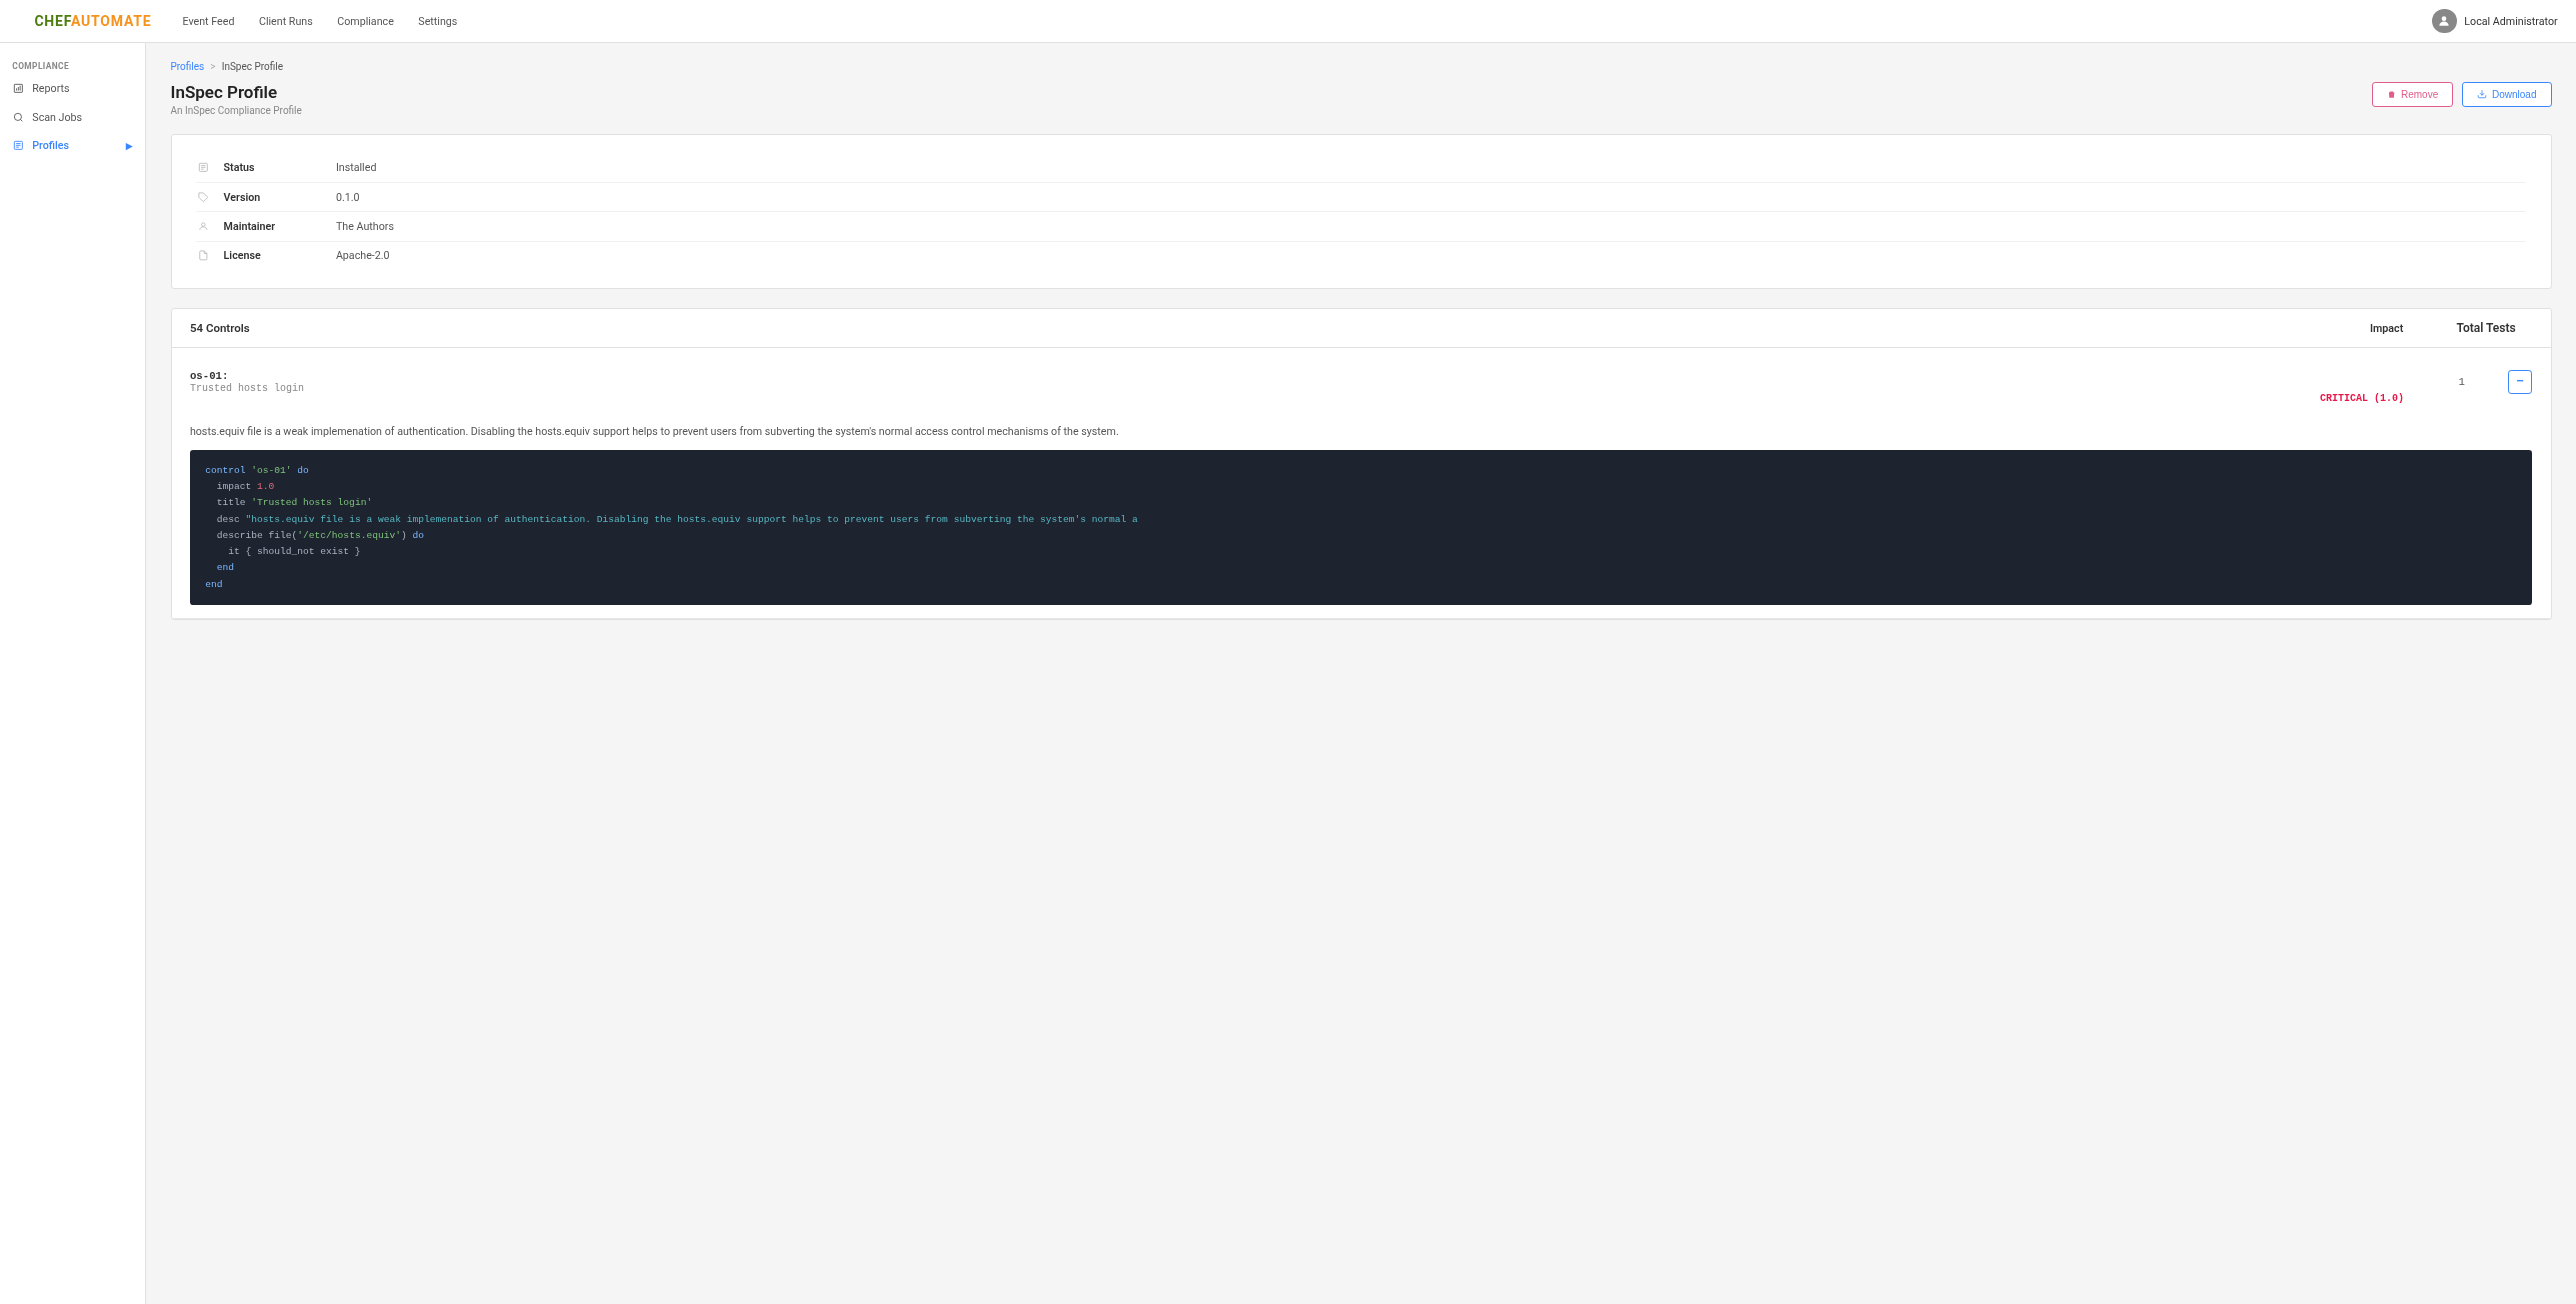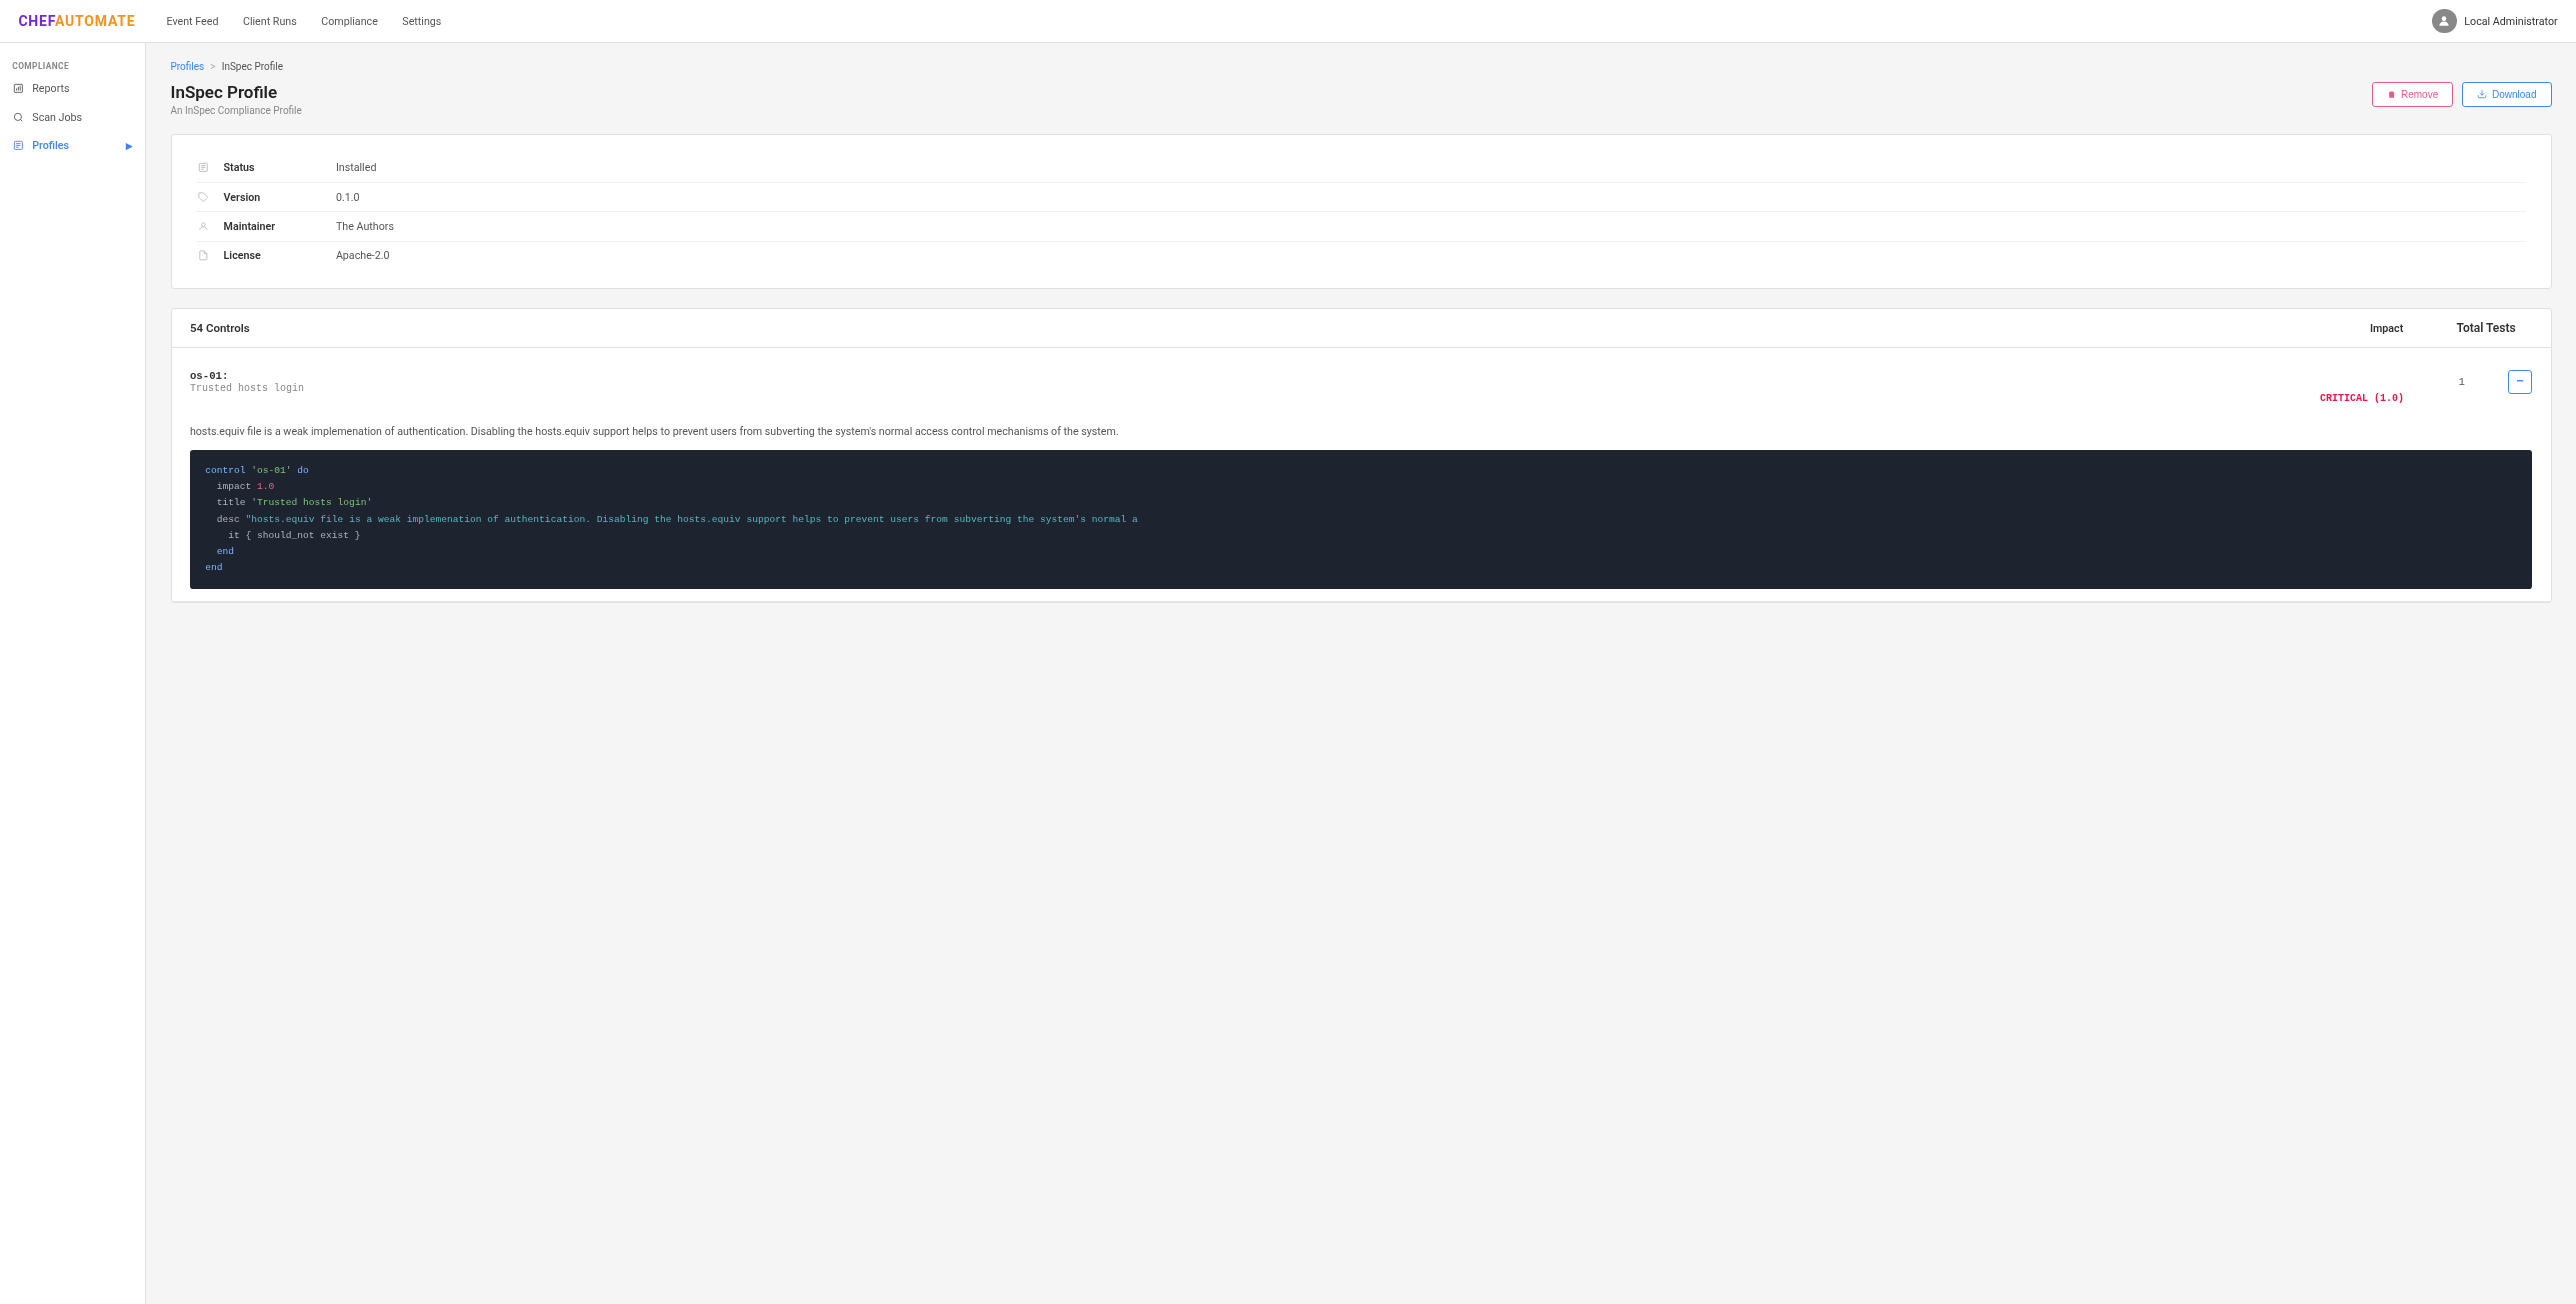--- a/index.html
+++ b/index.html
@@ -16,21 +16,21 @@
       position: fixed;
       top: 0; left: 0; right: 0;
       z-index: 100;
     }
     .logo {
       font-size: 14px;
       font-weight: 700;
       margin-right: 31px;
       letter-spacing: 0.8px;
     }
-    .logo-chef { color: #6d28d9; }
+    .logo-chef { color: #4d7c0f; margin-left: 16px; }
     .logo-automate { color: #f7921e; }
     .nav-links { display: flex; gap: 24.5px; flex: 1; }
     .nav-link {
       color: #555;
       text-decoration: none;
       font-size: 10.7px;
       cursor: pointer;
       padding: 3.1px 0;
     }
     .nav-right { display: flex; align-items: center; gap: 7.7px; }
@@ -372,20 +372,21 @@
           <div class="control-toggle">−</div>
         </div>
 
         <div class="control-description-text">hosts.equiv file is a weak implemenation of authentication. Disabling the hosts.equiv support helps to prevent users from subverting the system's normal access control mechanisms of the system.</div>
 
         <div class="code-block">
           <span class="code-line"><span class="c-keyword">control </span><span class="c-string-green">'os-01'</span><span class="c-keyword"> do</span></span>
           <span class="code-line"><span class="c-white">  impact </span><span class="c-number">1.0</span></span>
           <span class="code-line"><span class="c-white">  title </span><span class="c-string-green">'Trusted hosts login'</span></span>
           <span class="code-line"><span class="c-white">  desc </span><span class="c-desc-text">"hosts.equiv file is a weak implemenation of authentication. Disabling the hosts.equiv support helps to prevent users from subverting the system's normal a</span></span>
+          <span class="code-line"><span class="c-white">  describe file(</span><span class="c-string-green">'/etc/hosts.equiv'</span><span class="c-white">) </span><span class="c-keyword">do</span></span>
           <span class="code-line"><span class="c-white">    it { should_not exist }</span></span>
           <span class="code-line"><span class="c-keyword">  end</span></span>
           <span class="code-line"><span class="c-keyword">end</span></span>
         </div>
       </div>
 
     </div>
 
   </main>
 </div>

